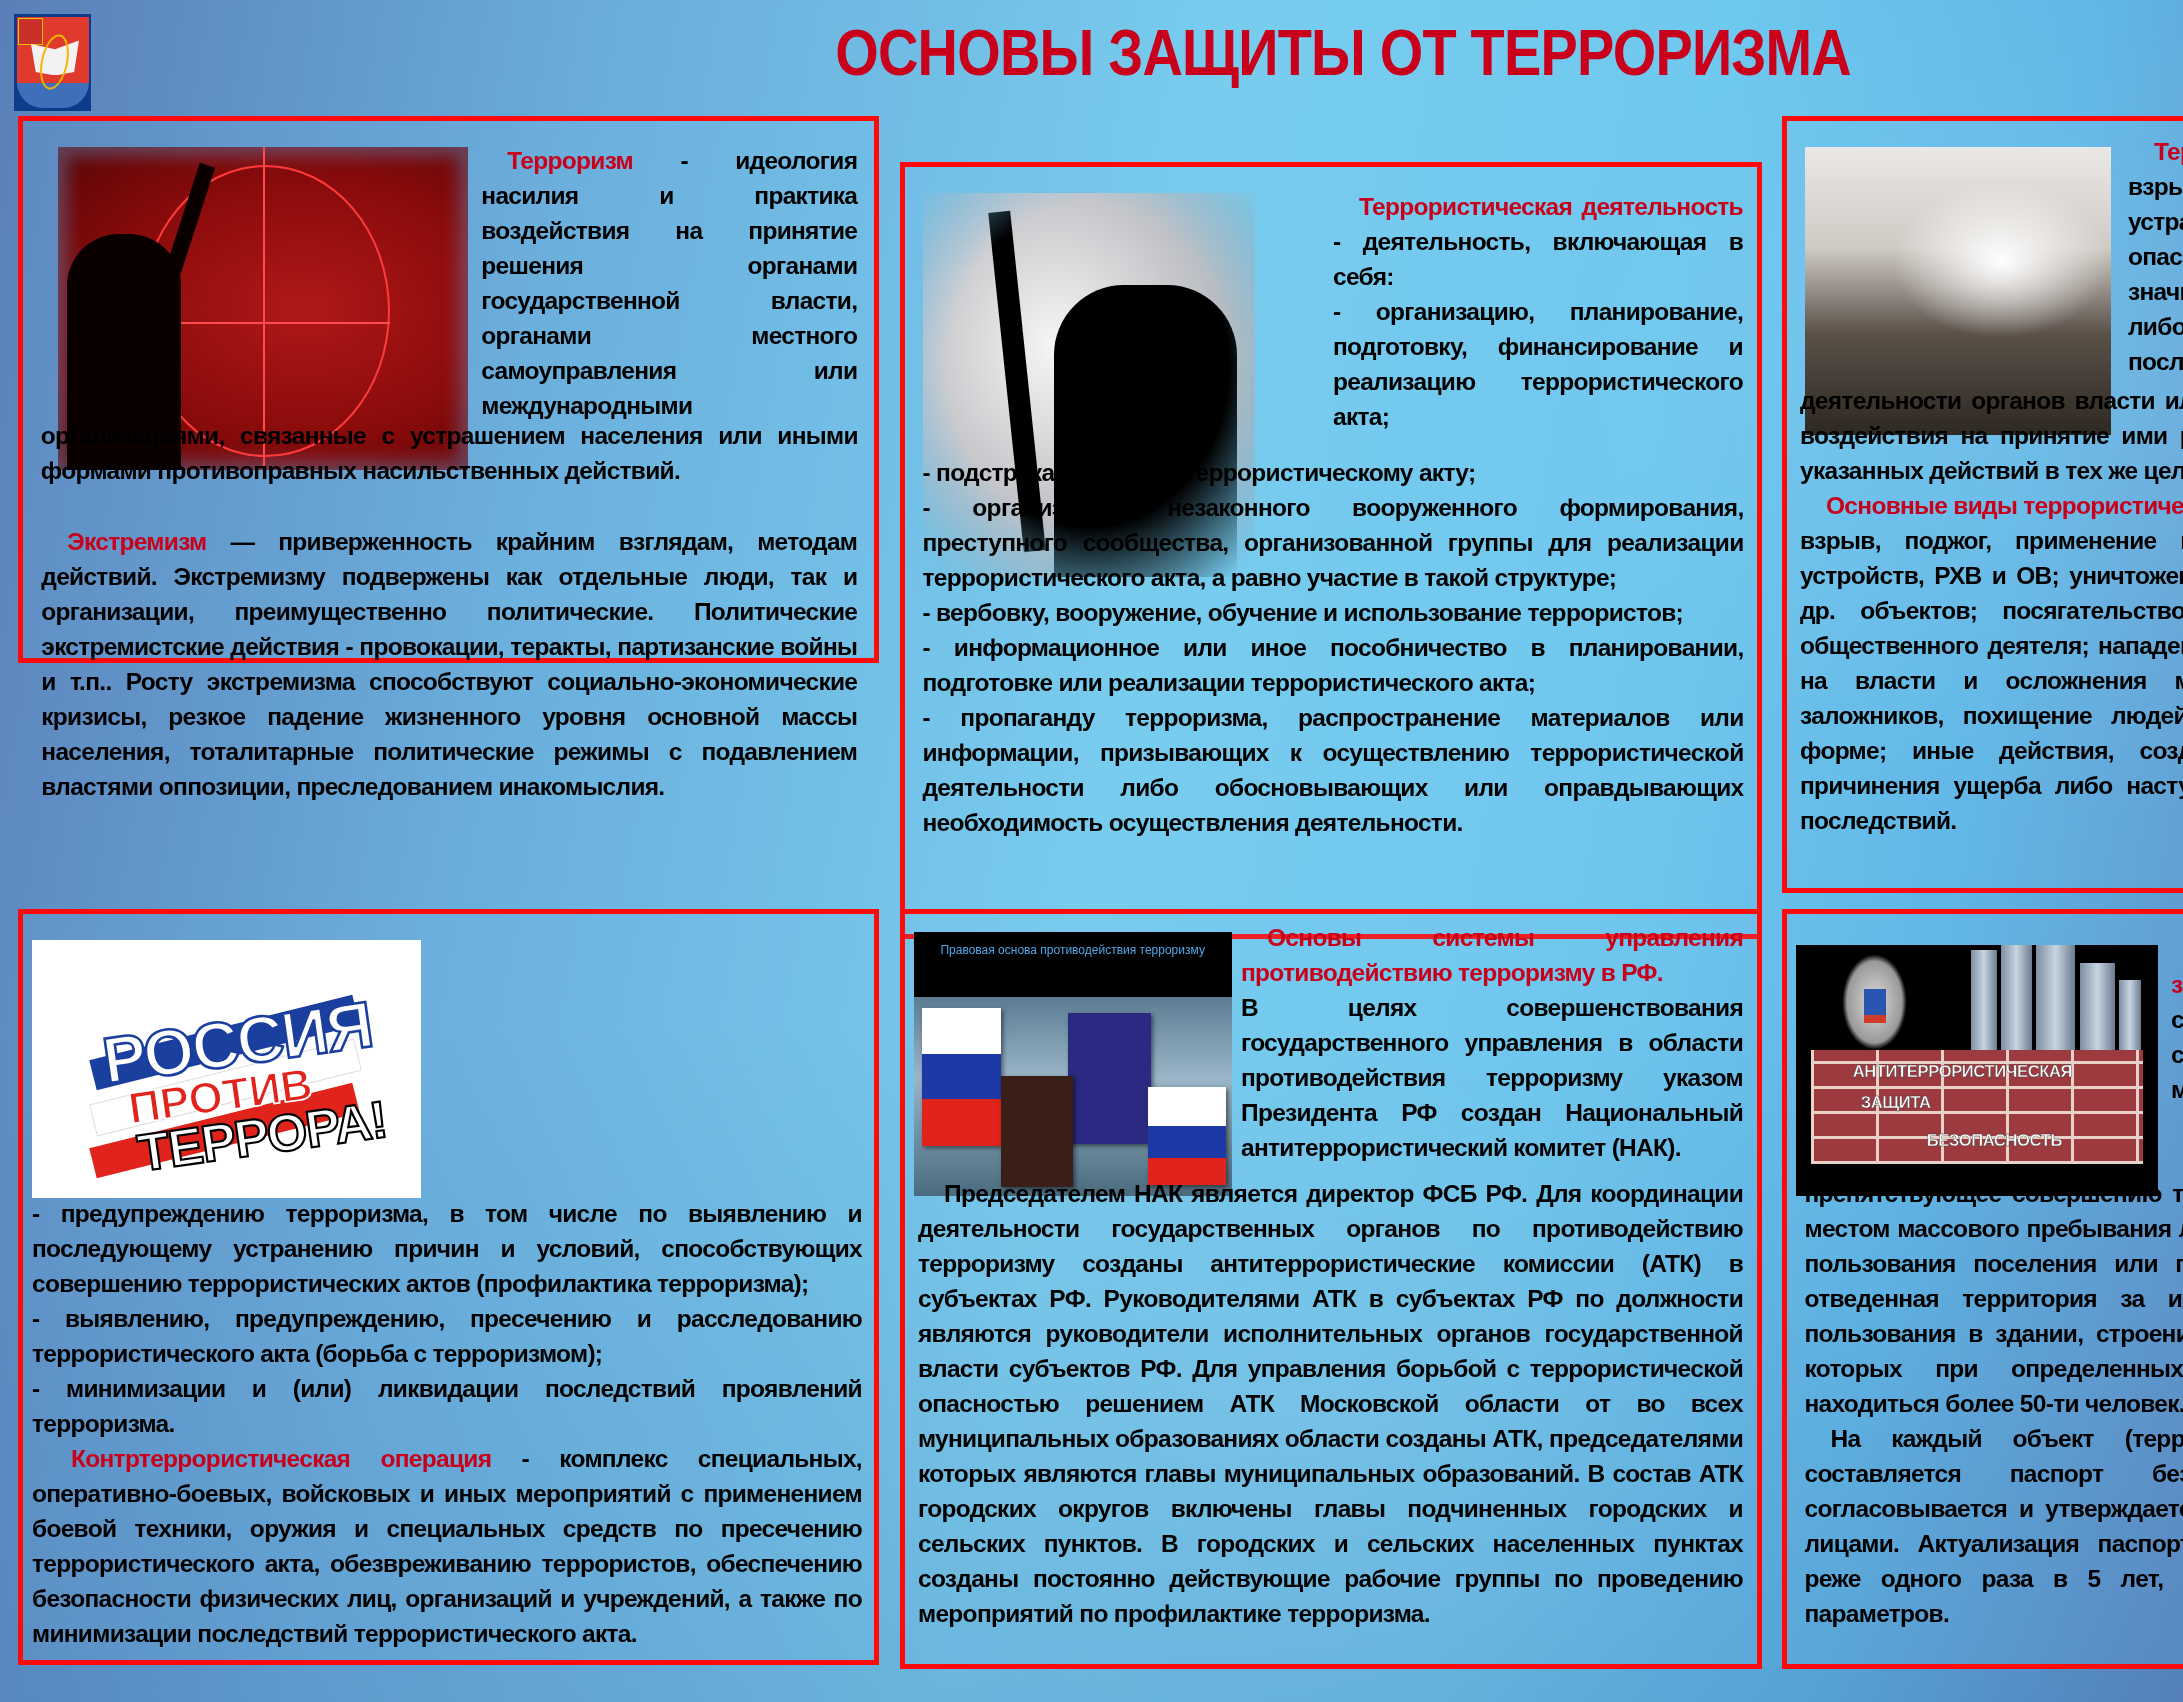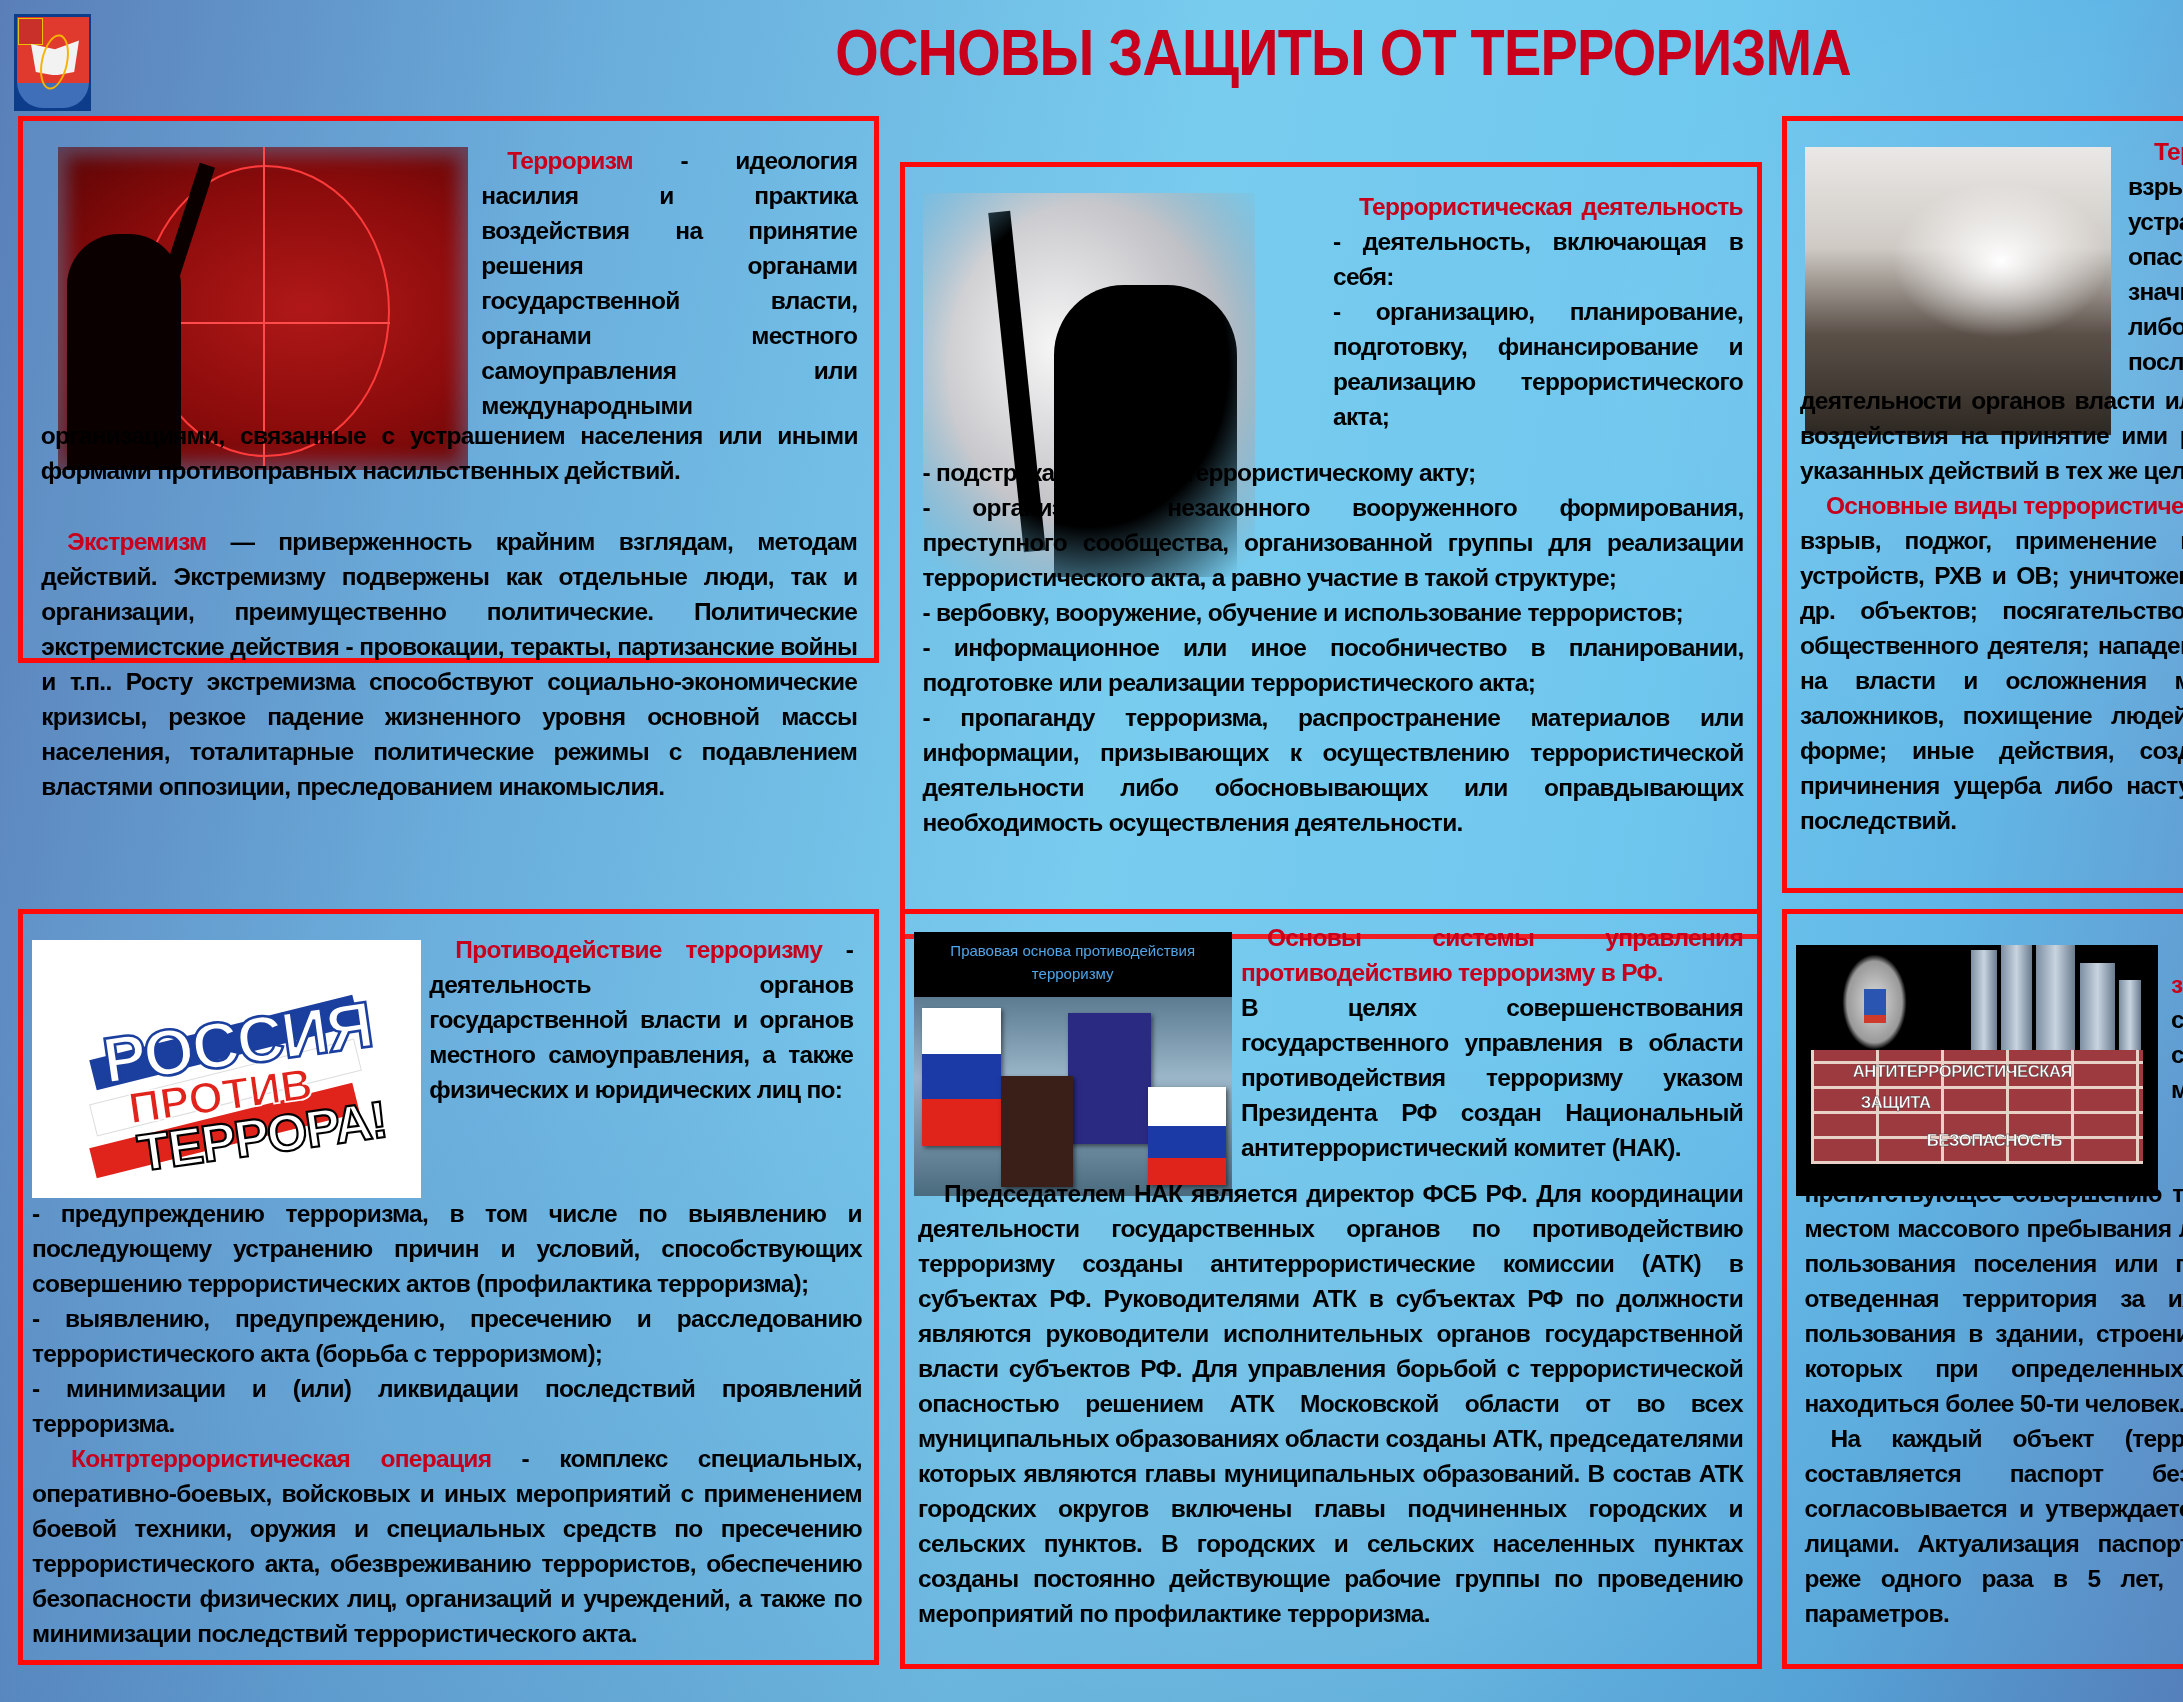--- a/index.html
+++ b/index.html
@@ -64,21 +64,21 @@
   .img4 .stripe{position:absolute;left:57px;width:271px;height:31px;transform:rotate(-14deg);}
   .img4 .s1{top:87px;background:#1a3f9e;}
   .img4 .s2{top:131px;background:#fff;border:0.9px solid #ddd;}
   .img4 .s3{top:175px;background:#e0231b;}
   .img4 .t1{position:absolute;left:70px;top:65px;font-family:"Liberation Sans",sans-serif;font-weight:bold;font-size:65px;color:#fff;-webkit-text-stroke:2.6px #1a3f9e;transform:rotate(-8deg);letter-spacing:-1.7px;}
   .img4 .t2{position:absolute;left:96px;top:131px;font-family:"Liberation Sans",sans-serif;font-weight:bold;font-size:44px;color:#e0231b;-webkit-text-stroke:1.7px #fff;transform:rotate(-8deg);}
   .img4 .t3{position:absolute;left:105px;top:166px;font-family:"Liberation Sans",sans-serif;font-weight:bold;font-size:52px;color:#fff;-webkit-text-stroke:2.2px #000;transform:rotate(-8deg);letter-spacing:-1.3px;}
   
   .img5{left:8.7px;top:17.5px;width:318px;height:264px;background:linear-gradient(180deg,#2a4c66 0%,#9ab6c8 55%,#4a6a7e 100%);}
   .img5 .hdr{position:absolute;left:0;top:0;width:318px;height:65px;background:#000;color:#4fa6e8;text-align:center;
-    font-family:"Liberation Sans",sans-serif;font-size:15px;line-height:23px;padding-top:7.9px;box-sizing:border-box;}
+    font-family:"Liberation Sans",sans-serif;font-size:12px;line-height:23px;padding-top:7.9px;box-sizing:border-box;}
   .img5 .bk{position:absolute;box-shadow:1.7px 1.7px 4.4px rgba(0,0,0,0.5);}
   .img5 .b1{left:8.7px;top:76px;width:79px;height:138px;background:linear-gradient(180deg,#fff 0,#fff 33%,#1b3aa5 33%,#1b3aa5 66%,#e0231b 66%);}
   .img5 .b2{left:87px;top:144px;width:72px;height:111px;background:#3a1e18;}
   .img5 .b3{left:154px;top:81px;width:83px;height:131px;background:#2a2a82;}
   .img5 .b4{left:234px;top:155px;width:78px;height:98px;background:linear-gradient(180deg,#fff 0,#fff 40%,#1b3aa5 40%,#1b3aa5 72%,#e0231b 72%);}
   
   .img6{left:8.7px;top:31px;width:362px;height:251px;background:#000000;}
   .img6 .wall{position:absolute;left:15.3px;top:105px;width:332px;height:114px;
     background:
       repeating-linear-gradient(0deg,#e8d2c8 0 2.6px,transparent 2.6px 25px),
@@ -155,23 +155,20 @@
 </section>
 
 <section class="panel p4">
   <div class="img img4">
     <div class="stripe s1"></div>
     <div class="stripe s2"></div>
     <div class="stripe s3"></div>
     <div class="t1">РОССИЯ</div>
     <div class="t2">ПРОТИВ</div>
     <div class="t3">ТЕРРОРА!</div>
-  </div>
-  <div class="txt" style="left:406px;top:17.5px;width:424px;">
-    <p class="ind"><span class="red">Противодействие терроризму</span><span> - деятельность органов государственной власти и органов местного самоуправления, а также физических и юридических лиц по:</span></p>
   </div>
   <div class="txt" style="left:8.7px;top:240px;width:830px;margin-top:42px;">
     <p>- предупреждению терроризма, в том числе по выявлению и последующему устранению причин и условий, способствующих совершению террористических актов (профилактика терроризма);</p>
     <p>- выявлению, предупреждению, пресечению и расследованию террористического акта (борьба с терроризмом);</p>
     <p>-   минимизации и (или) ликвидации последствий проявлений терроризма.</p>
     <p style="text-indent:39px;"><span class="red">Контртеррористическая операция</span><span> - комплекс специальных, оперативно-боевых, войсковых и иных мероприятий с применением боевой техники, оружия и специальных средств по пресечению террористического акта, обезвреживанию террористов, обеспечению безопасности физических лиц, организаций и учреждений, а также по минимизации последствий террористического акта.</span></p>
   </div>
 </section>
 
 <section class="panel p5">

